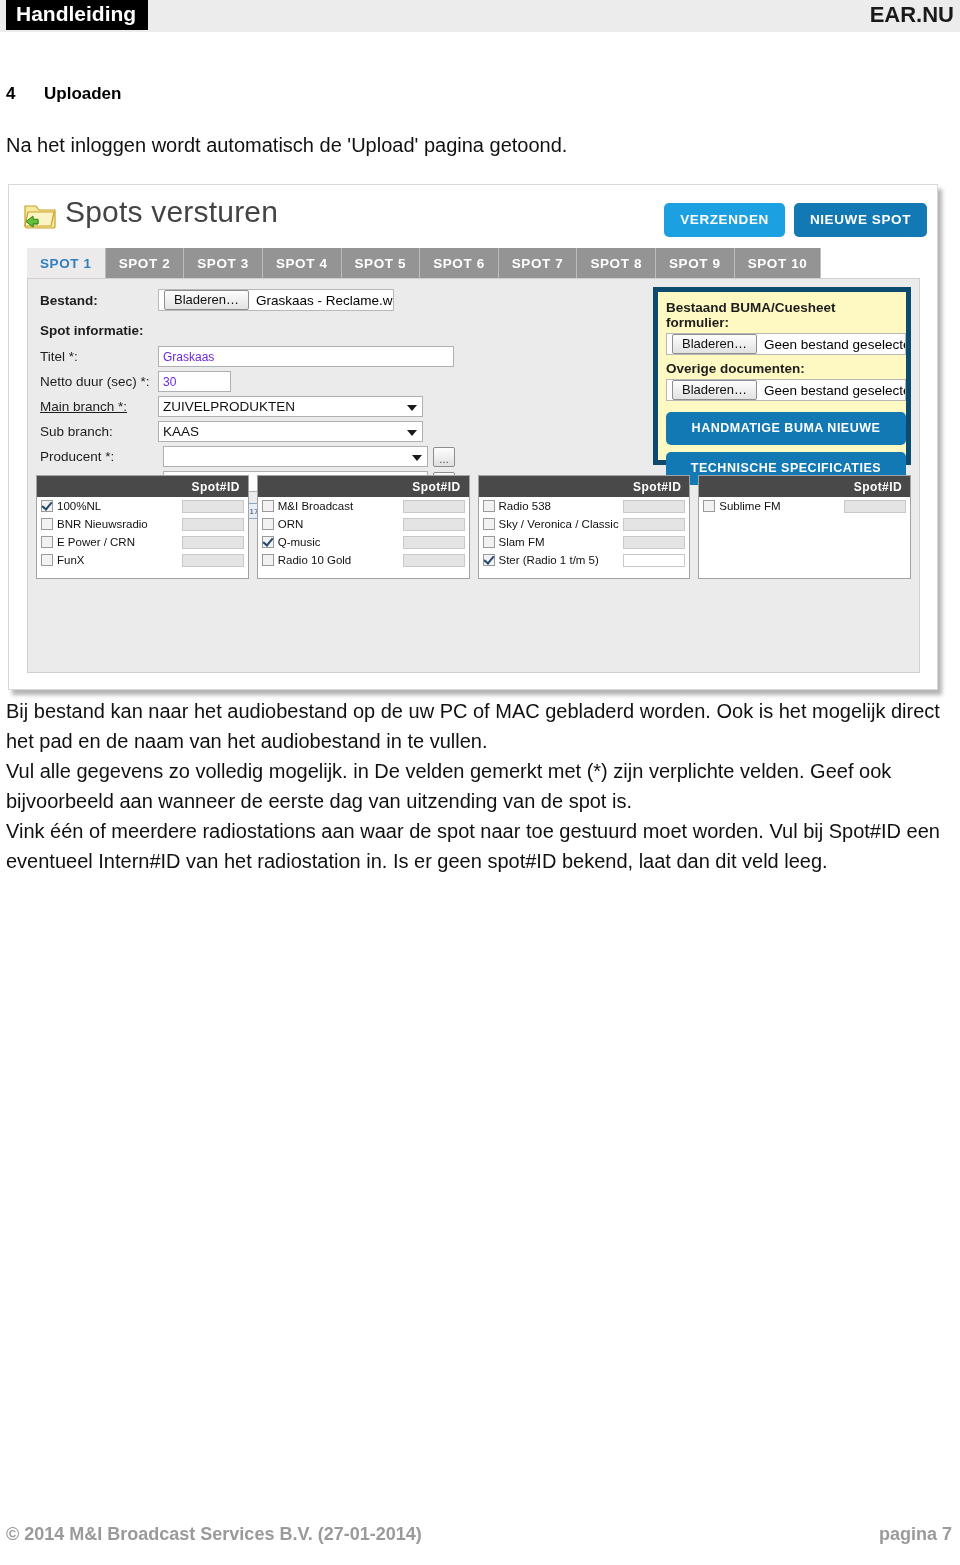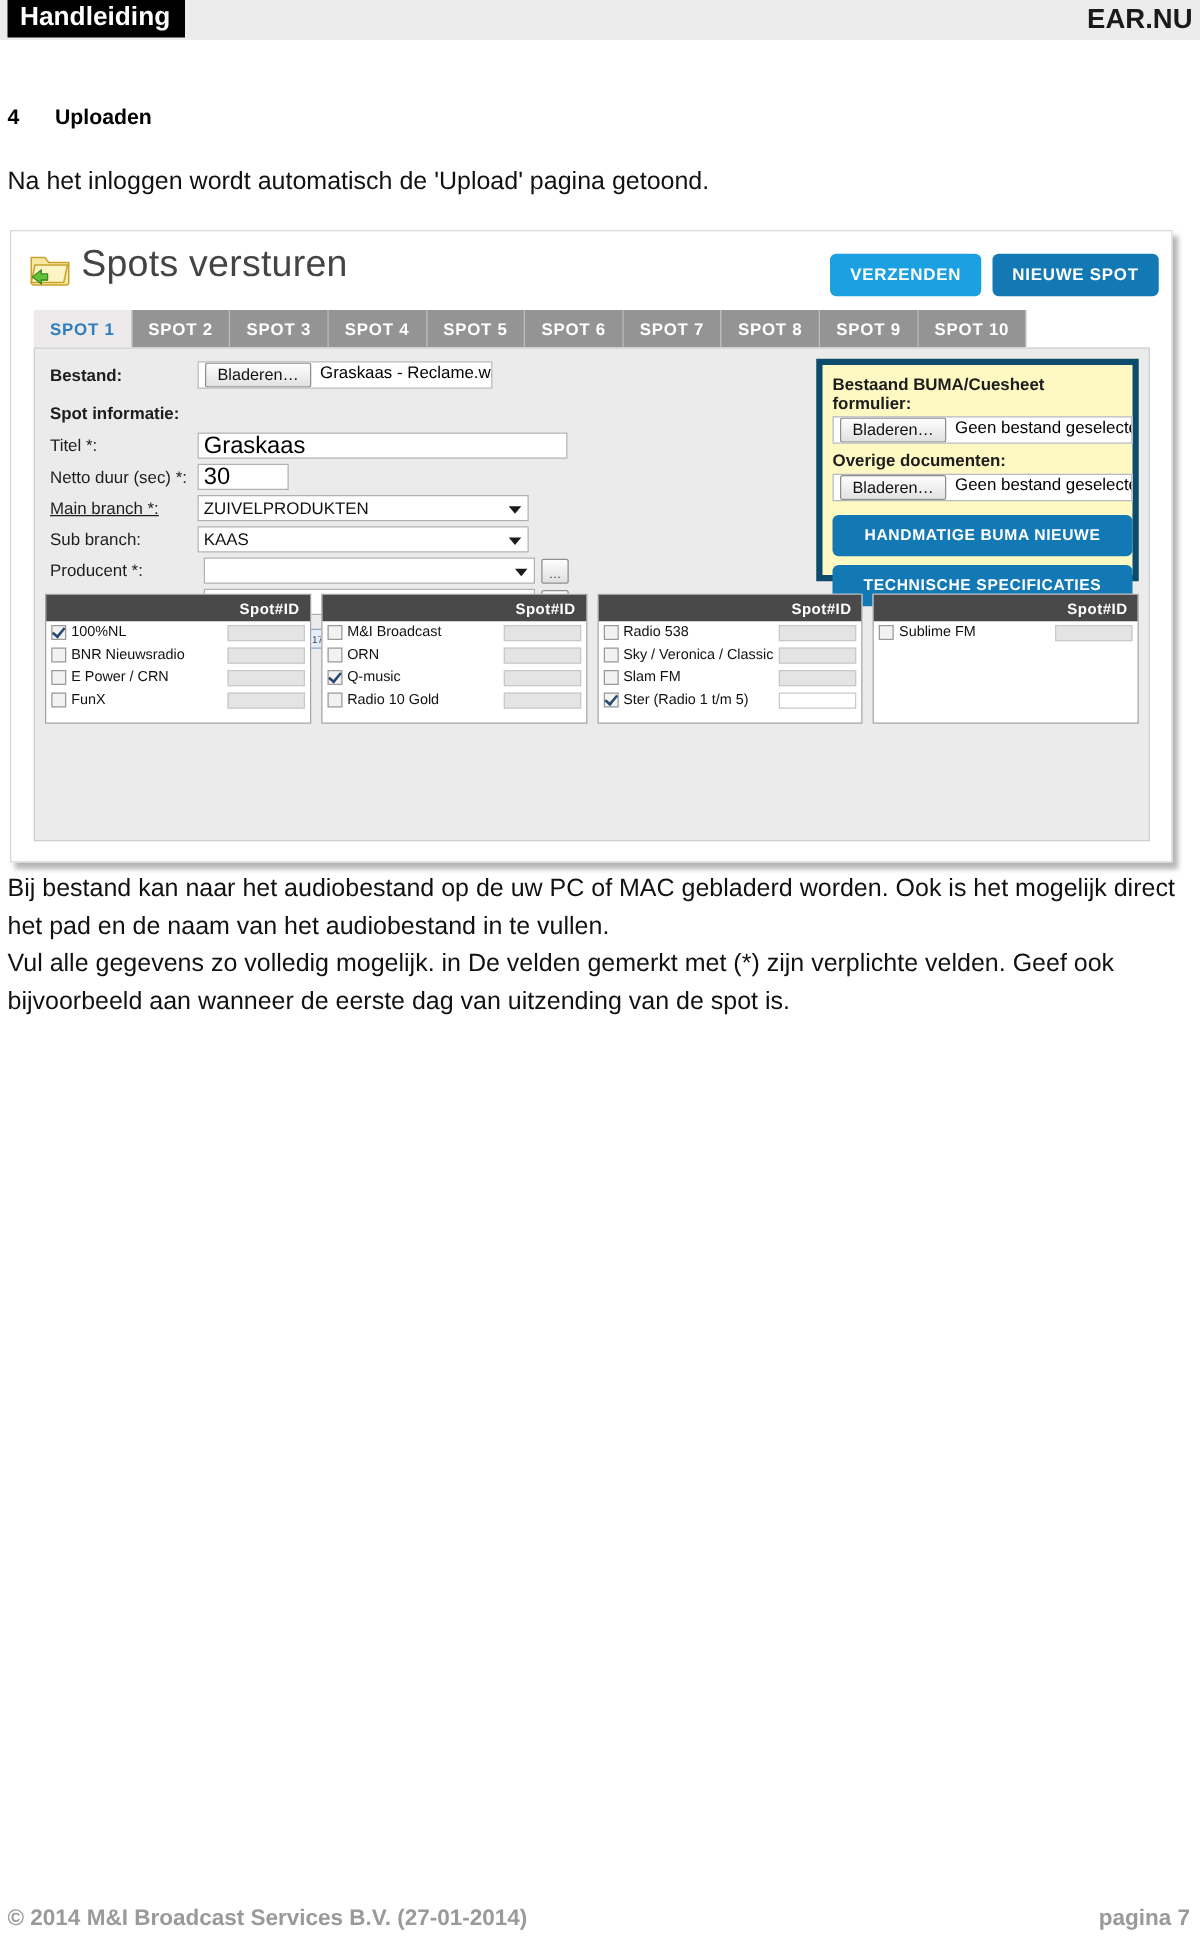--- a/index.html
+++ b/index.html
@@ -105,27 +105,27 @@
 
   .row { position:absolute; display:flex; align-items:center; }
 
   .brwbtn {
     border:1px solid #8e8e8e; background:linear-gradient(#fdfdfd,#e2e2e2);
     font-size:13px; padding:1px 9px 2px; color:#111; border-radius:2px;
     font-family:"Liberation Sans", sans-serif; white-space:nowrap;
   }
   .filebox {
     border:1px solid #b8b8b8; background:#fff; height:22px;
-    display:flex; padding:0 5px; font-size:13.5px;
+    display:flex; align-items:center; padding:0 5px; font-size:13.5px;
     white-space:nowrap; overflow:hidden;
   }
   .txtin {
     border:1px solid #b0b0b0; background:#fff; height:21px;
-    font-size:19px; padding:0 4px; display:flex; align-items:center;
-    color:#000000; overflow:hidden; white-space:nowrap;
+    font-size:12px; padding:0 4px; display:flex; align-items:center;
+    color:#6d28d9; overflow:hidden; white-space:nowrap;
   }
   .selin {
     border:1px solid #b0b0b0; background:#fff; height:21px;
     font-size:13.5px; padding:0 4px; display:flex; align-items:center;
     color:#111; position:relative; overflow:hidden; white-space:nowrap;
   }
   .selin .caret {
     position:absolute; right:5px; top:50%; margin-top:-2px;
     width:0;height:0;border-left:5px solid transparent;border-right:5px solid transparent;
     border-top:6px solid #1a1a1a;
@@ -421,19 +421,20 @@
 
         </div>
 
 
       </div>
     </div>
   </div>
 
   <p class="body para-block">Bij bestand kan naar het audiobestand op de uw PC of MAC gebladerd worden. Ook is het mogelijk direct het pad en de naam van het audiobestand in te vullen.</p>
   <p class="body para-block">Vul alle gegevens zo volledig mogelijk. in De velden gemerkt met (*) zijn verplichte velden. Geef ook bijvoorbeeld aan wanneer de eerste dag van uitzending van de spot is.</p>
+  <p class="body para-block">Vink één of meerdere radiostations aan waar de spot naar toe gestuurd moet worden. Vul bij Spot#ID een eventueel Intern#ID van het radiostation in. Is er geen spot#ID bekend, laat dan dit veld leeg.</p>
 
 </div>
 
 <div class="pg-footer">
   <span>© 2014 M&amp;I Broadcast Services B.V. (27-01-2014)</span>
   <span>pagina 7</span>
 </div>
 
 </body></html>

